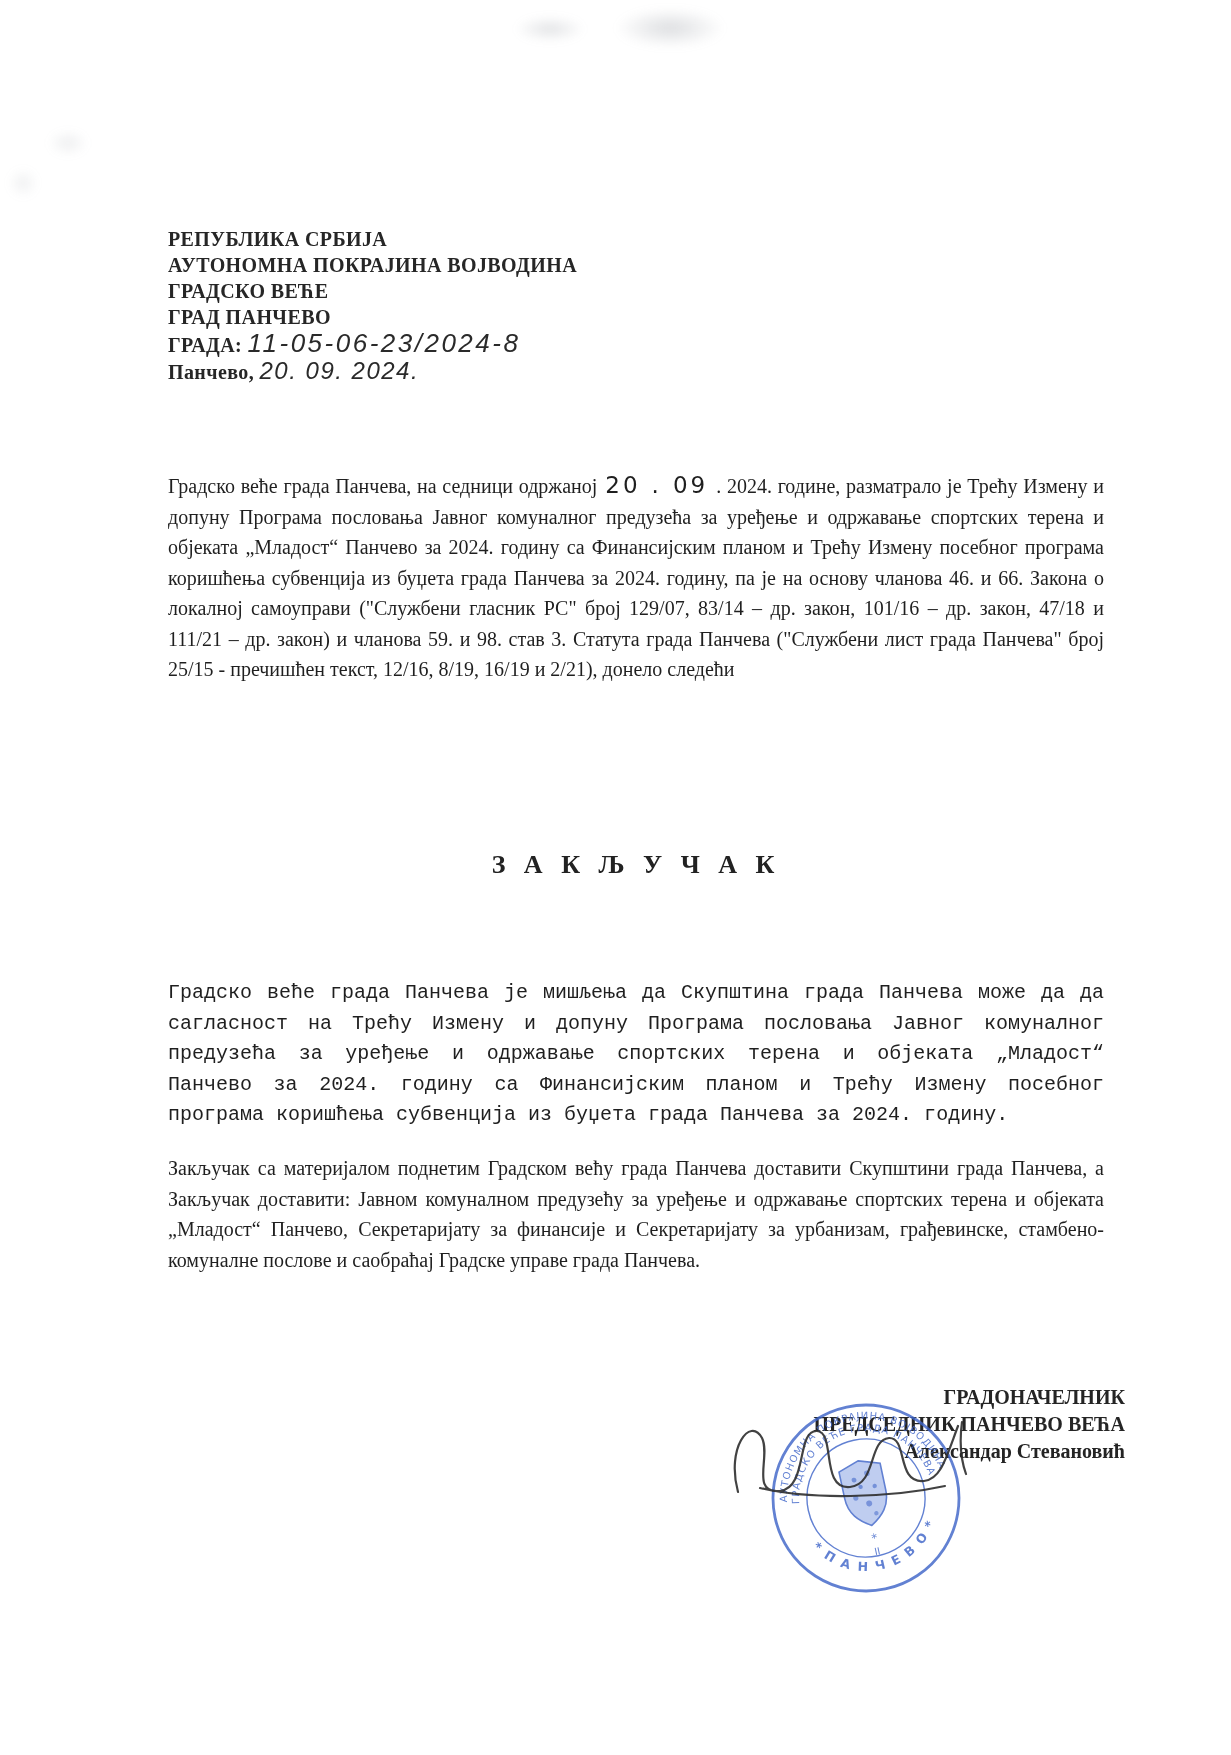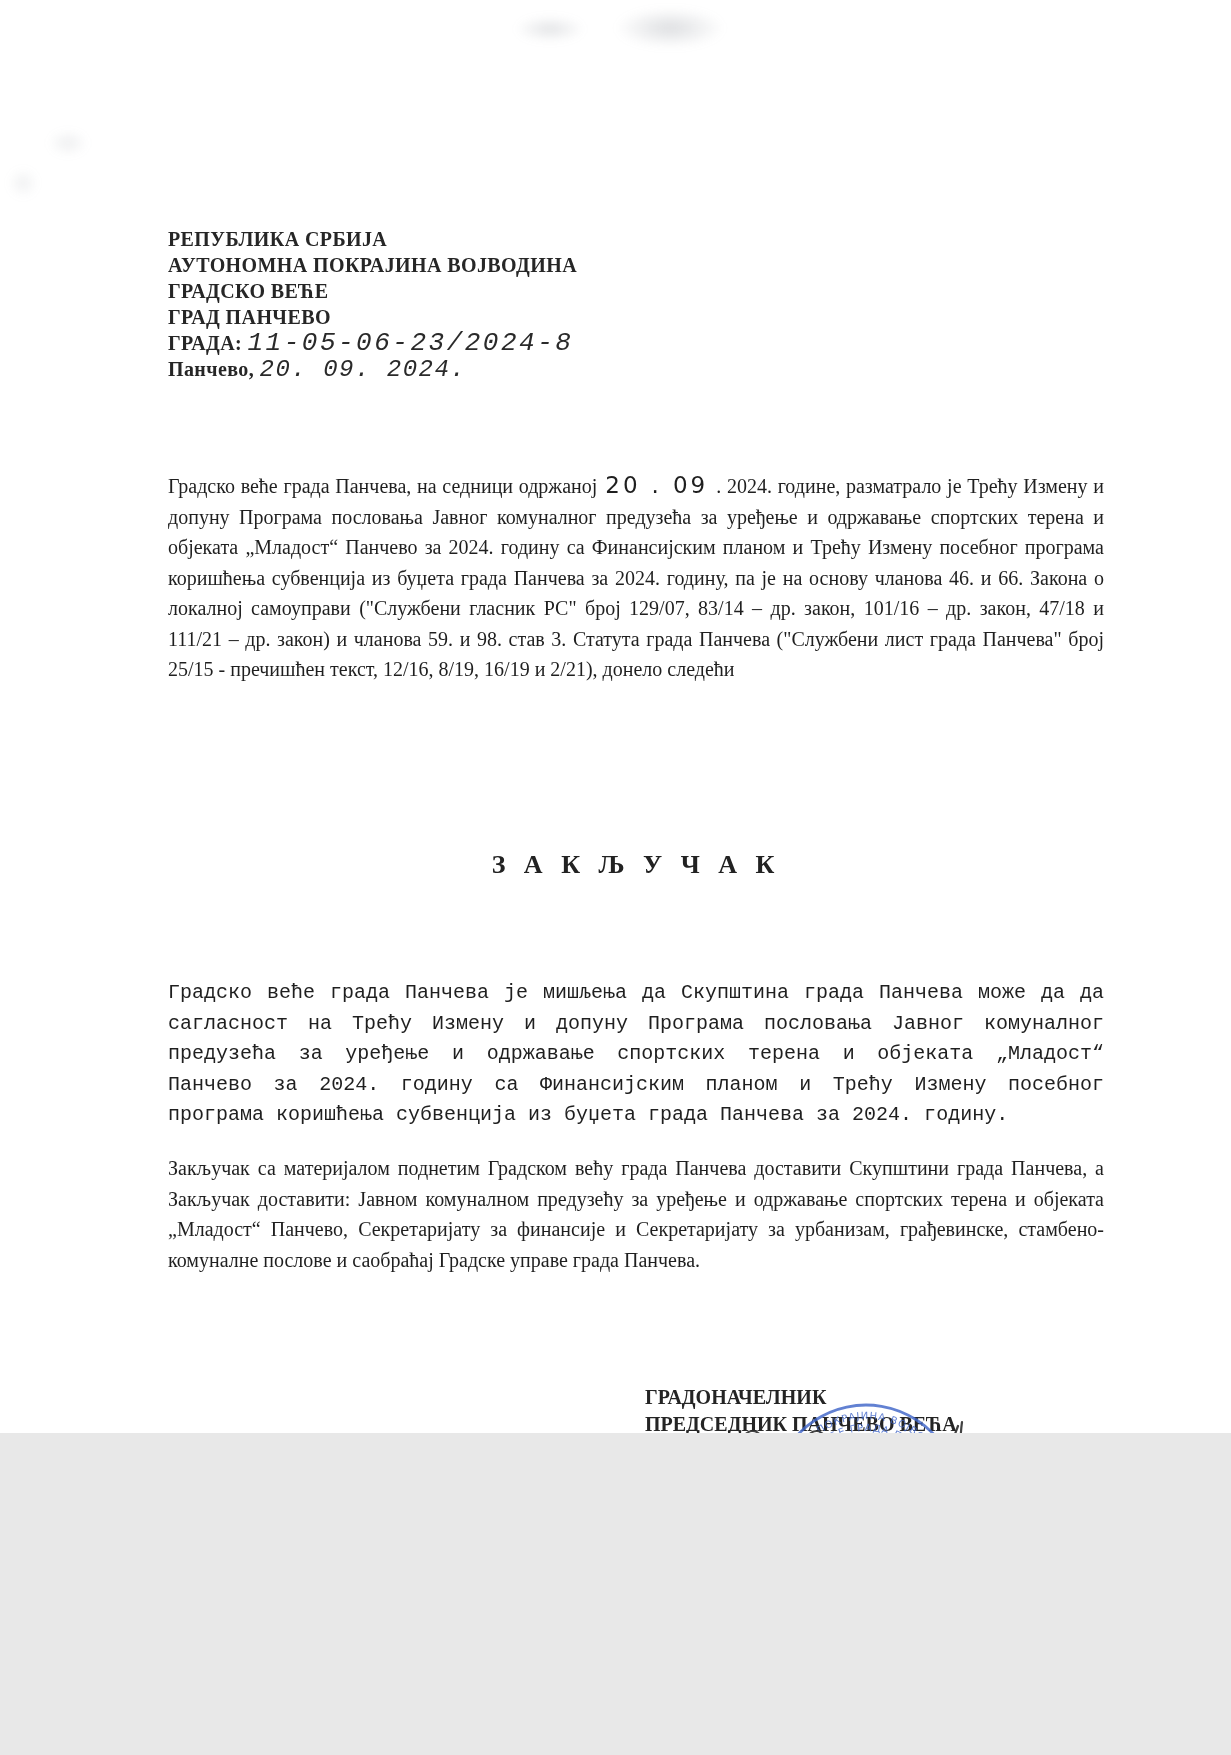--- a/index.html
+++ b/index.html
@@ -1,38 +1,38 @@
 <!DOCTYPE html>
 <html><head>
 <meta charset="utf-8">
 <style>
   html,body{margin:0;padding:0;background:#e8e8e8;}
   .page{
     position:relative;
-    width:1231px;height:1433px;
+    width:1231px;height:1755px;
     margin:0 auto;
     background:#ffffff;
     font-family:"Liberation Serif", serif;
     color:#1d1d1d;
     overflow:hidden;
   }
   .smudge{position:absolute;border-radius:50%;filter:blur(4px);pointer-events:none;}
   .smudge.s1{left:515px;top:16px;width:70px;height:26px;background:radial-gradient(ellipse,rgba(125,130,140,.22),rgba(125,130,140,0) 70%);}
   .smudge.s2{left:615px;top:8px;width:110px;height:40px;background:radial-gradient(ellipse,rgba(125,130,140,.26),rgba(125,130,140,0) 70%);}
   .smudge.s3{left:48px;top:130px;width:40px;height:26px;background:radial-gradient(ellipse,rgba(130,135,145,.14),rgba(130,135,145,0) 70%);}
   .smudge.s4{left:8px;top:168px;width:30px;height:30px;background:radial-gradient(ellipse,rgba(130,135,145,.12),rgba(130,135,145,0) 70%);}
 
   .letterhead{
     position:absolute;left:168px;top:226px;
     font-weight:bold;font-size:20px;line-height:26px;
     letter-spacing:.4px;color:#262626;
   }
   .lh-line{white-space:nowrap;}
   .hand{
-    font-family:Liberation Mono, monospace;
+    font-family:Liberation Sans, sans-serif;
     font-style:italic;font-weight:400;
     color:#2a2a2a;letter-spacing:2.5px;
   }
   .num-line .hand{font-size:26px;}
   .date-line .hand{font-size:24px;letter-spacing:1.5px;}
 
   .body-text{
     position:absolute;left:168px;width:936px;
     font-size:20px;line-height:30.5px;
     text-align:justify;color:#1f1f1f;
@@ -43,21 +43,21 @@
   .inline-hand{font-family:"DejaVu Sans",sans-serif;font-size:23px;letter-spacing:3px;padding:0 8px;}
 
   .heading{
     position:absolute;left:168px;top:850px;width:936px;
     text-align:center;font-weight:bold;font-size:26px;
     letter-spacing:6px;color:#222;
   }
 
   .sig-block{
     position:absolute;left:645px;top:1384px;width:480px;
-    text-align:left;font-weight:bold;font-size:20px;
+    text-align:right;font-weight:bold;font-size:20px;
     line-height:27px;color:#242424;
   }
   .sig-name{font-size:20px;}
 
   .stamp-wrap{
     position:absolute;left:746px;top:1378px;width:240px;height:240px;
     transform:rotate(-12deg);
     opacity:.82;
     pointer-events:none;
   }

